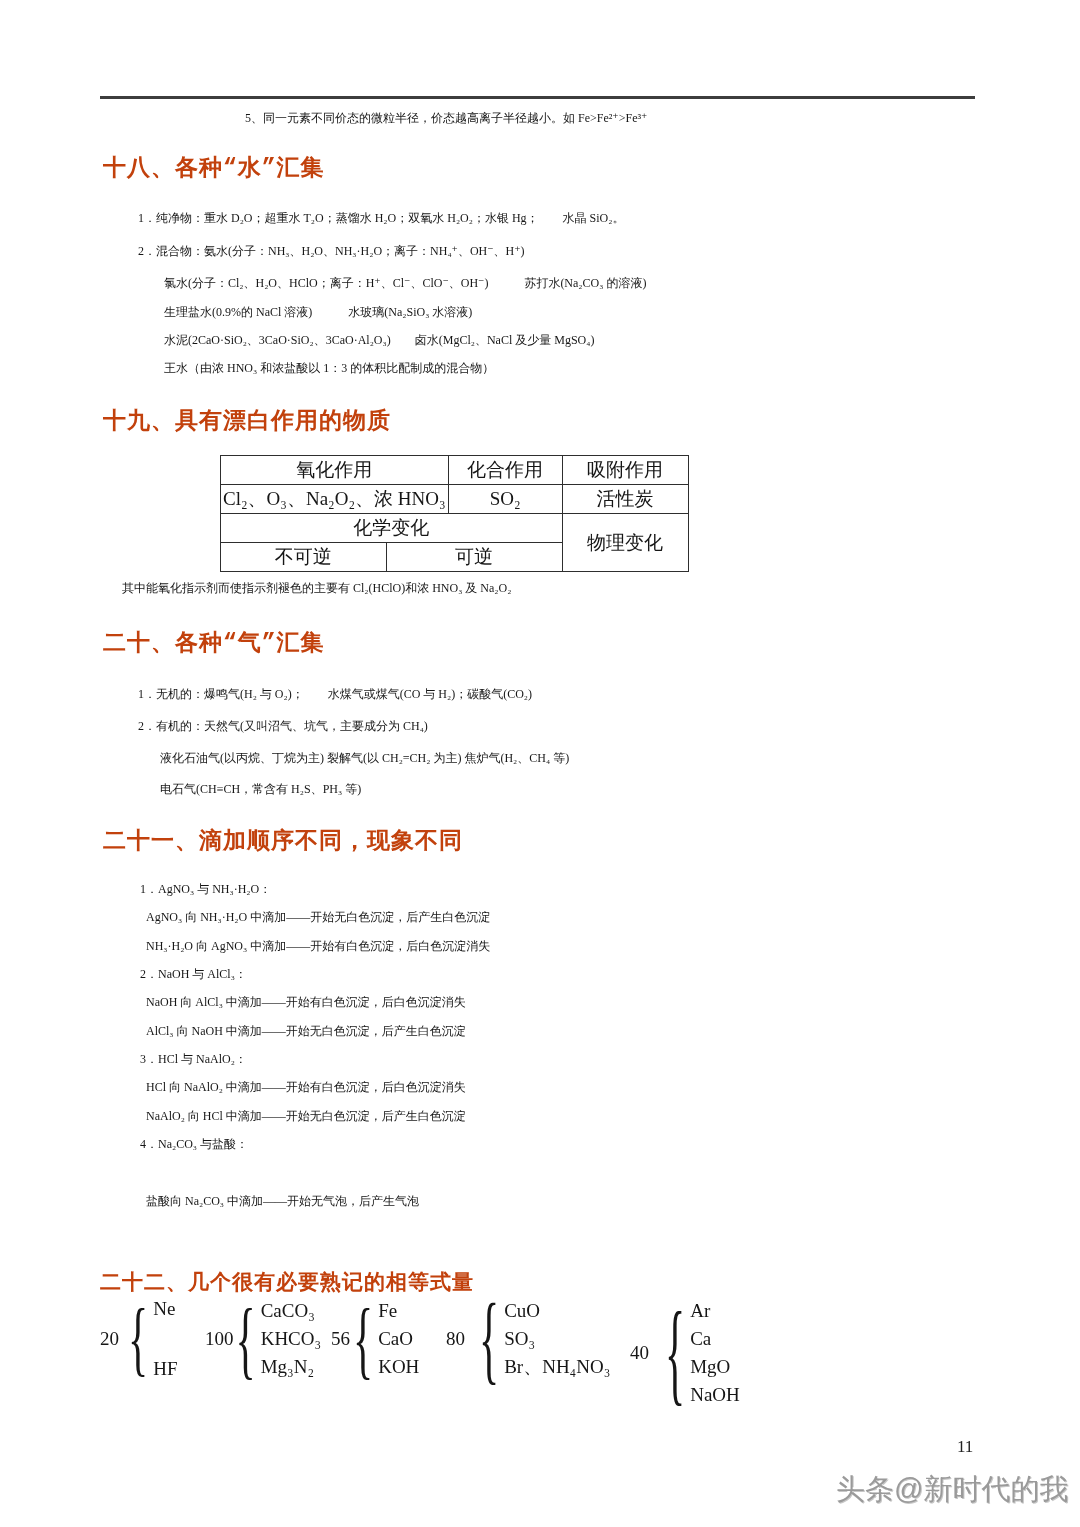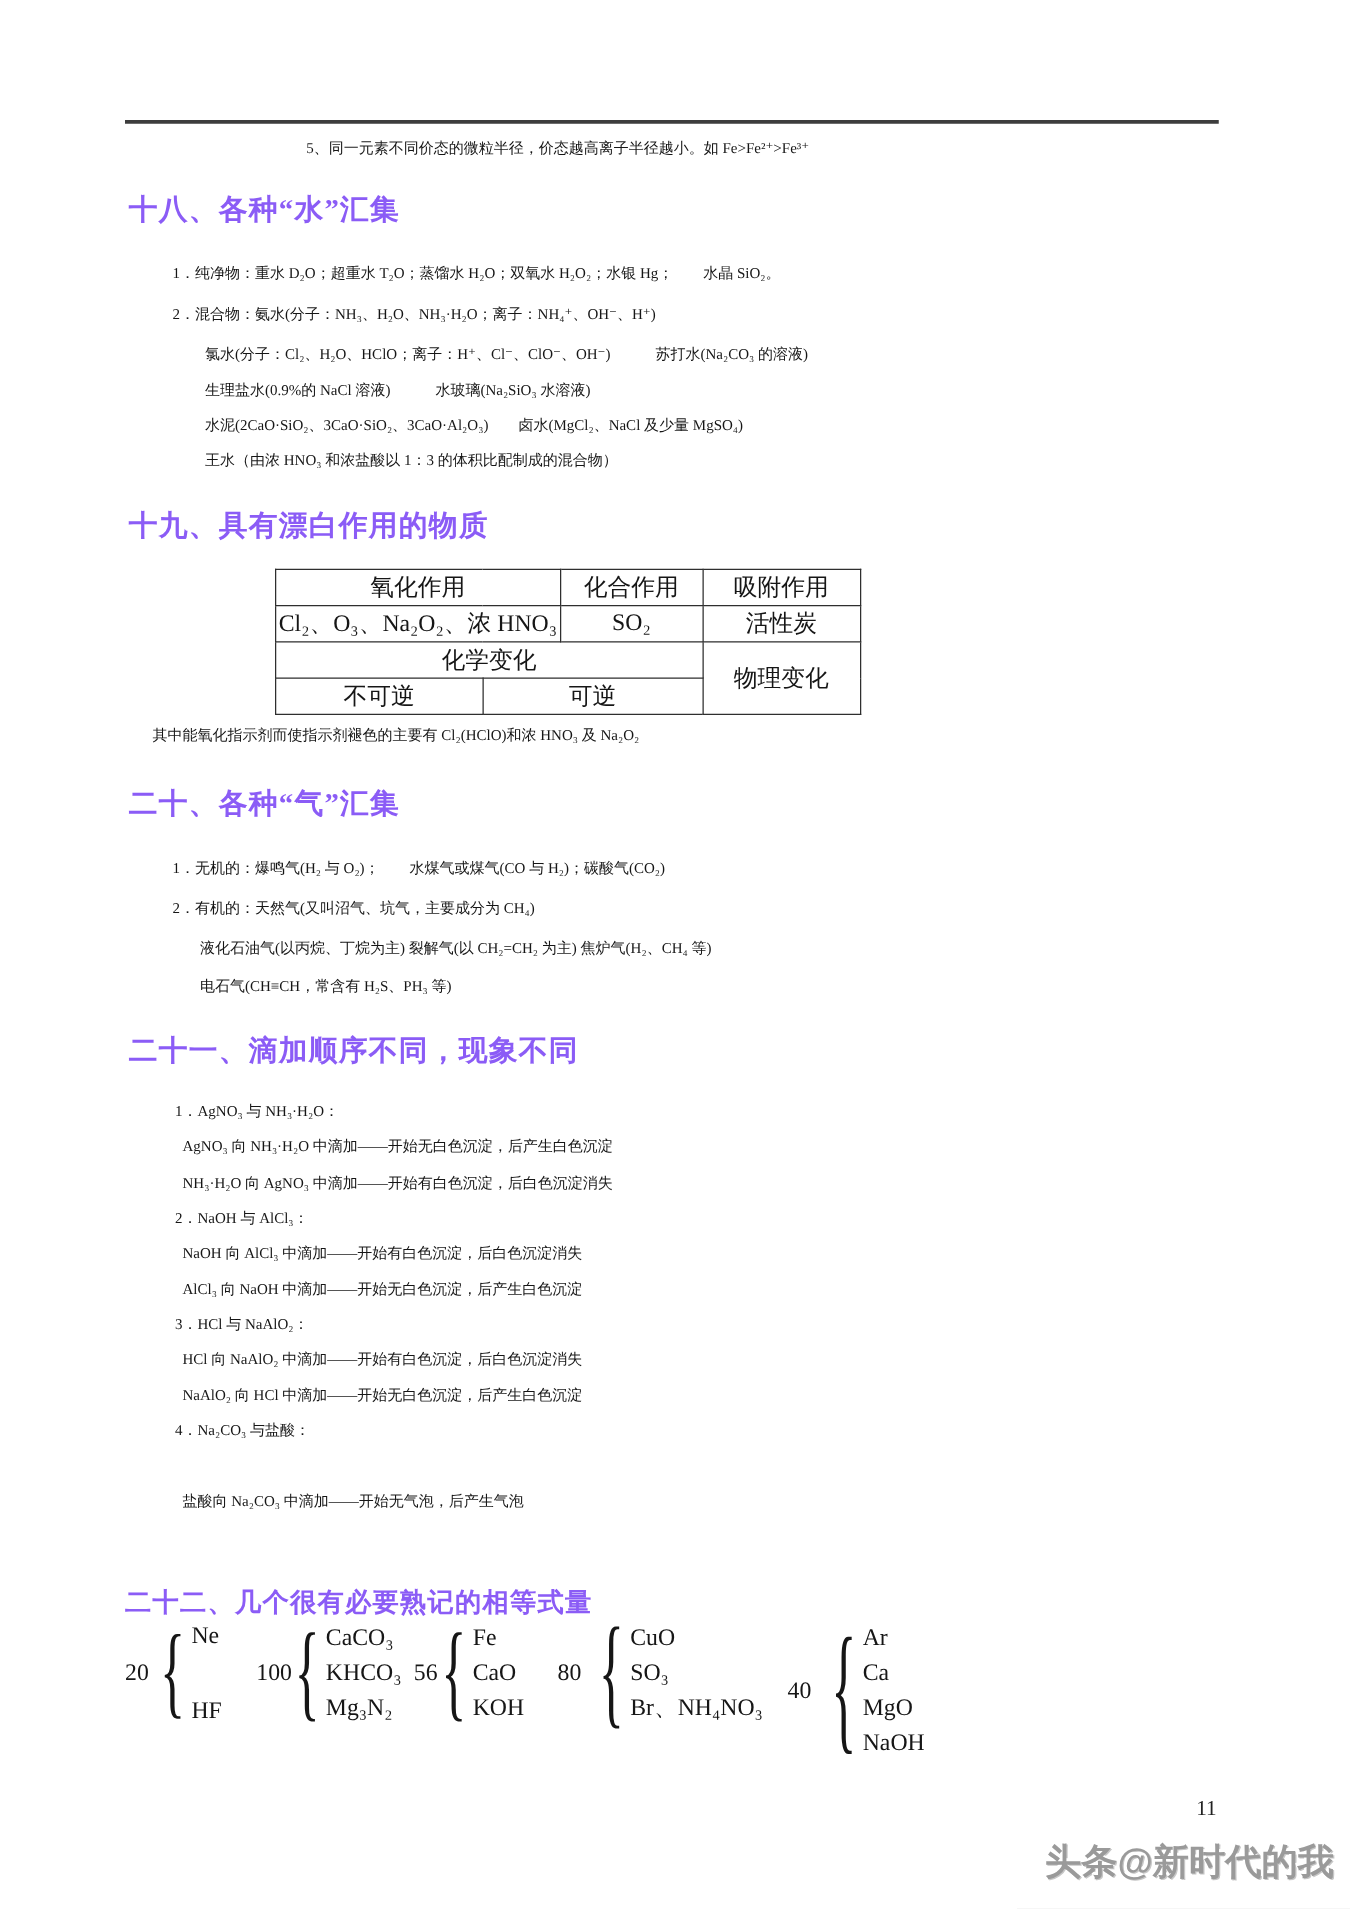--- a/index.html
+++ b/index.html
@@ -10,22 +10,22 @@
     background:#ffffff;
     font-family:"Liberation Serif","DejaVu Serif",serif;
     color:#161616;
     overflow:hidden;
   }
   .abs{position:absolute;white-space:pre;}
   .rule{position:absolute;left:100px;top:96px;width:875px;height:3px;background:#3d3d3d;}
   .note5{left:245px;top:106px;font-size:19px;}
   .heading{
     position:absolute;
-    font-family:Liberation Serif, serif;
-    font-weight:bold;color:#8b5cf6;font-size:23px;letter-spacing:1px;white-space:pre;
+    font-family:Liberation Mono, monospace;
+    font-weight:bold;color:#c2410c;font-size:23px;letter-spacing:1px;white-space:pre;
   }
   .h18{left:103px;top:152px;}
   .h19{left:103px;top:405px;}
   .h20{left:103px;top:627px;}
   .h21{left:103px;top:825px;}
   .h22{left:100px;top:1268px;font-size:21px;}
   .bline{font-size:12px;line-height:24px;z-index:2;}
   
   .l18-0{left:138px;top:206px;} .l18-1{left:138px;top:239px;}
   .l18-2{left:164px;top:271px;} .l18-3{left:164px;top:300px;}
@@ -71,21 +71,21 @@
   .sp2 div{line-height:24px;}
   
   .wm-center{
     position:absolute;left:330px;top:700px;z-index:1;
     font-family:"Liberation Sans","DejaVu Sans",sans-serif;
     font-size:88px;color:#d9d9d9;letter-spacing:2px;white-space:pre;
   }
   .wm-footer{
     position:absolute;left:836px;top:1470px;z-index:2;
     font-family:"Liberation Sans","DejaVu Sans",sans-serif;
-    font-weight:bold;font-size:29px;color:#9a9a9a;white-space:pre;
+    font-weight:normal;font-size:29px;color:#9a9a9a;white-space:pre;
     text-shadow:-2px -2px 0 #ffffff,1px 1px 0 #c7c7c7;
   }
   .pagenum{left:957px;top:1437px;font-size:17px;color:#222;}
 </style>
 </head>
 <body>
 
 <div class="page">
 
   <div class="rule"></div>

